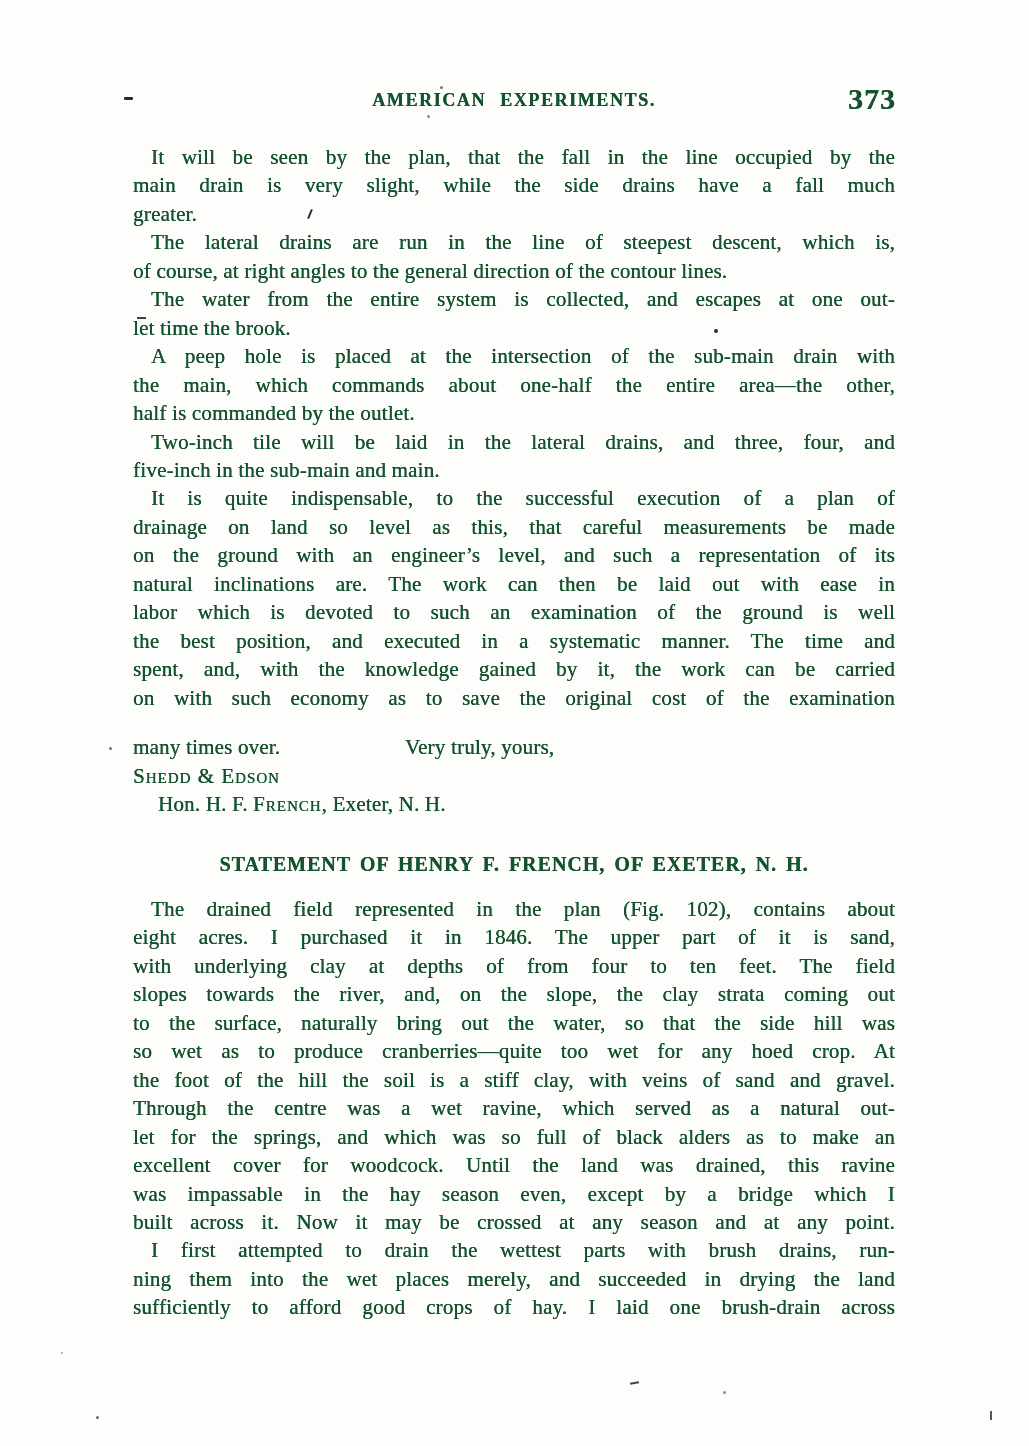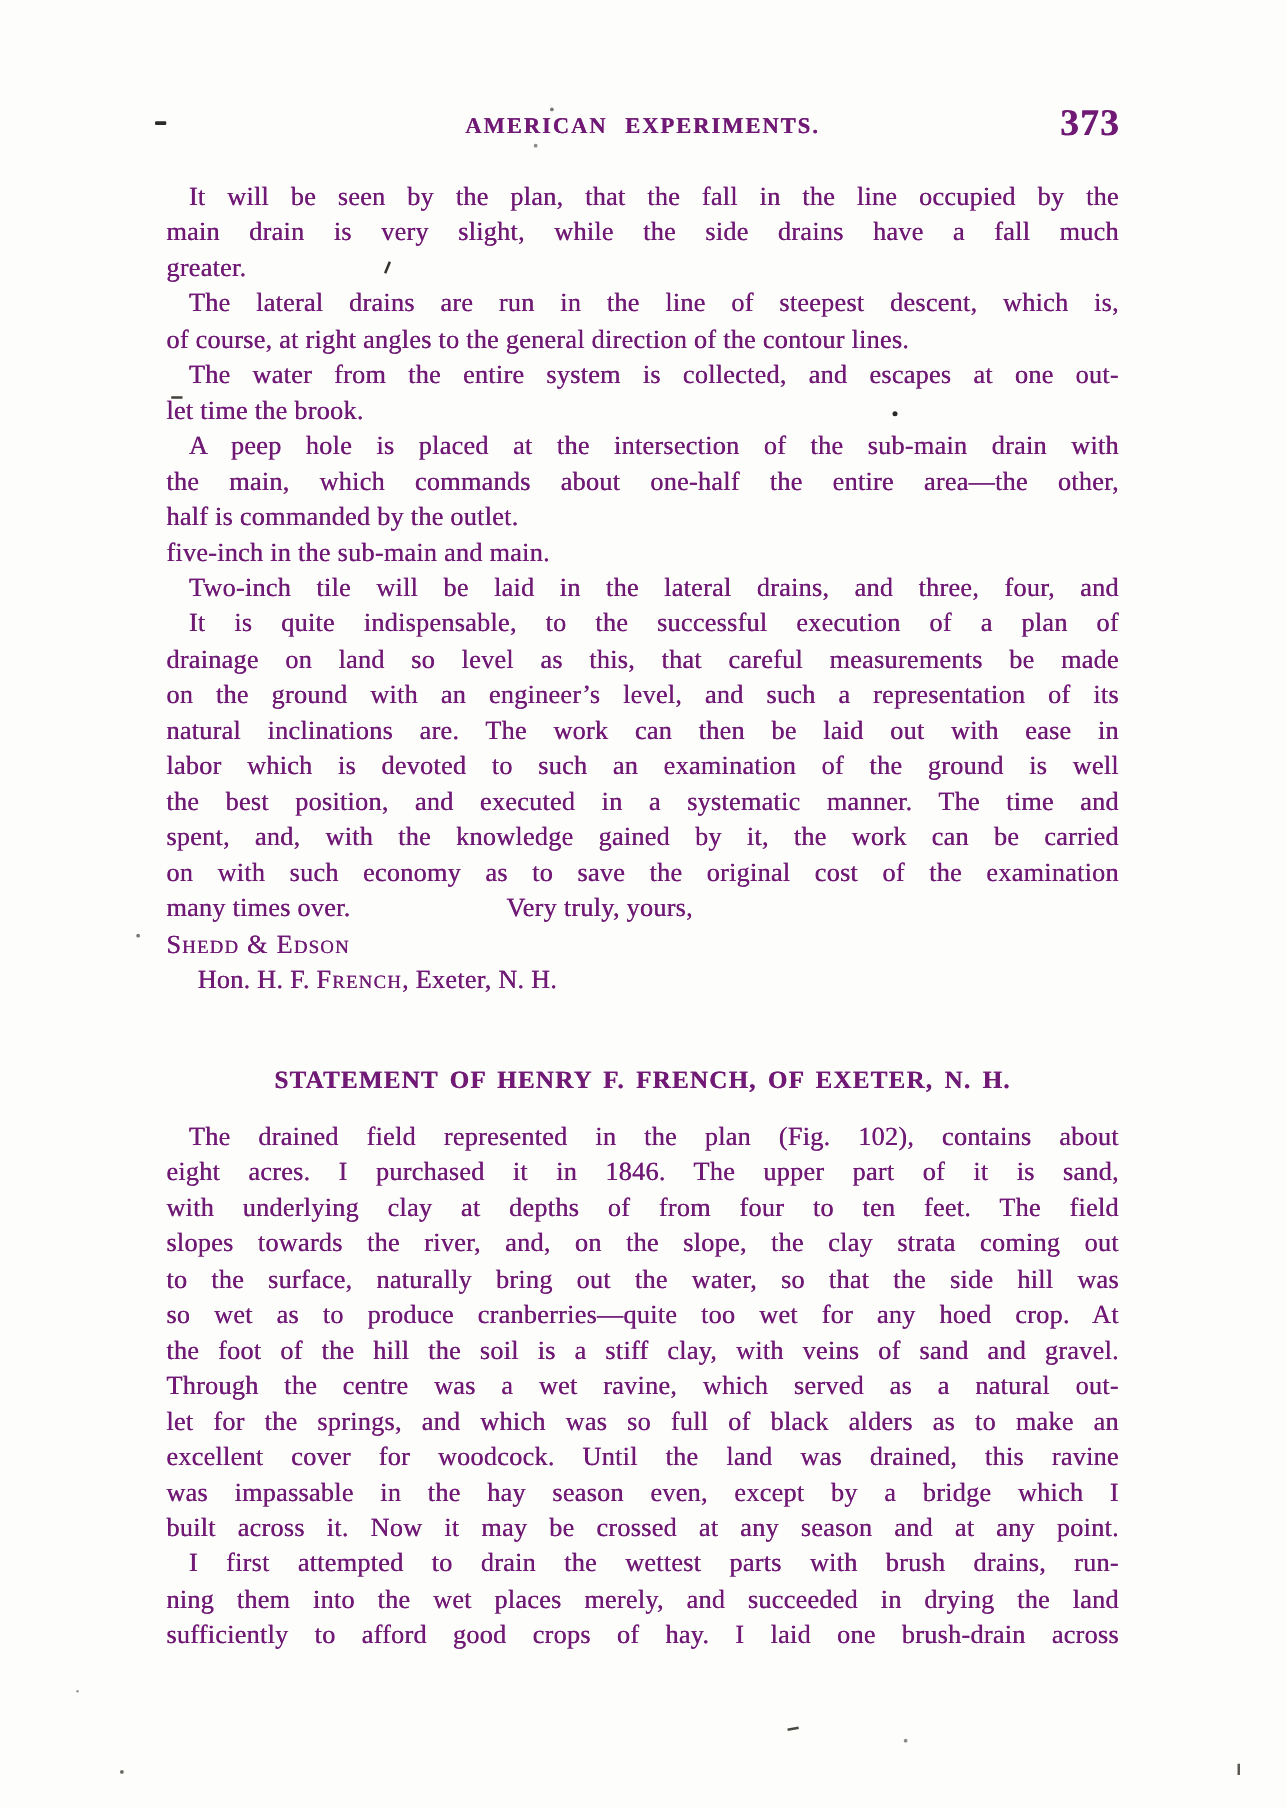--- a/index.html
+++ b/index.html
@@ -2,21 +2,21 @@
 <html><head>
 <meta charset="utf-8">
 <style>
   html, body { margin: 0; padding: 0; background: #e8e8e6; }
   .page {
     position: relative;
     width: 1029px;
     height: 1446px;
     margin: 0 auto;
     background: #fdfdfc;
-    color: #701a75;
+    color: #14532d;
     font-family: "Liberation Serif", "DejaVu Serif", serif;
     overflow: hidden;
     text-shadow: 0.3px 0 0 currentColor;
   }
 
   
   .running-title {
     position: absolute;
     left: 133px; top: 90px; width: 762px;
     text-align: center;
@@ -41,21 +41,21 @@
     line-height: 28.45px;
     letter-spacing: 0.2px;
   }
   .letter { top: 143px; }
   .statement { top: 895px; }
 
   .line { text-align: justify; text-align-last: justify; }
   .line.endline { text-align-last: left; }
   .line.first { text-indent: 18px; }
 
-  .closing-line { position: relative; text-align: center; text-align-last: left; }
+  .closing-line { position: relative; text-align: center; text-align-last: left; margin-top: 21px; }
   .closing-right { position: absolute; left: 272px; top: 0; }
 
   .signature-line { text-align: right; text-align-last: right; padding-right: 40px; box-sizing: border-box; }
   .smallcaps { font-variant: small-caps; letter-spacing: 1px; }
 
   .address-line { text-align: left; text-align-last: left; padding-left: 25px; }
 
   .statement-heading {
     position: absolute;
     left: 133px; top: 852px; width: 762px;
@@ -96,22 +96,22 @@
         <div class="line first">It will be seen by the plan, that the fall in the line occupied by the</div>
         <div class="line">main drain is very slight, while the side drains have a fall much</div>
         <div class="line endline">greater.</div>
         <div class="line first">The lateral drains are run in the line of steepest descent, which is,</div>
         <div class="line endline">of course, at right angles to the general direction of the contour lines.</div>
         <div class="line first">The water from the entire system is collected, and escapes at one out-</div>
         <div class="line endline">let time the brook.</div>
         <div class="line first">A peep hole is placed at the intersection of the sub-main drain with</div>
         <div class="line">the main, which commands about one-half the entire area—the other,</div>
         <div class="line endline">half is commanded by the outlet.</div>
+        <div class="line first">Two-inch tile will be laid in the lateral drains, and three, four, and</div>
         <div class="line endline">five-inch in the sub-main and main.</div>
-        <div class="line first">Two-inch tile will be laid in the lateral drains, and three, four, and</div>
         <div class="line first">It is quite indispensable, to the successful execution of a plan of</div>
         <div class="line">drainage on land so level as this, that careful measurements be made</div>
         <div class="line">on the ground with an engineer’s level, and such a representation of its</div>
         <div class="line">natural inclinations are. The work can then be laid out with ease in</div>
         <div class="line">labor which is devoted to such an examination of the ground is well</div>
         <div class="line">the best position, and executed in a systematic manner. The time and</div>
         <div class="line">spent, and, with the knowledge gained by it, the work can be carried</div>
         <div class="line">on with such economy as to save the original cost of the examination</div>
       </div>
 

